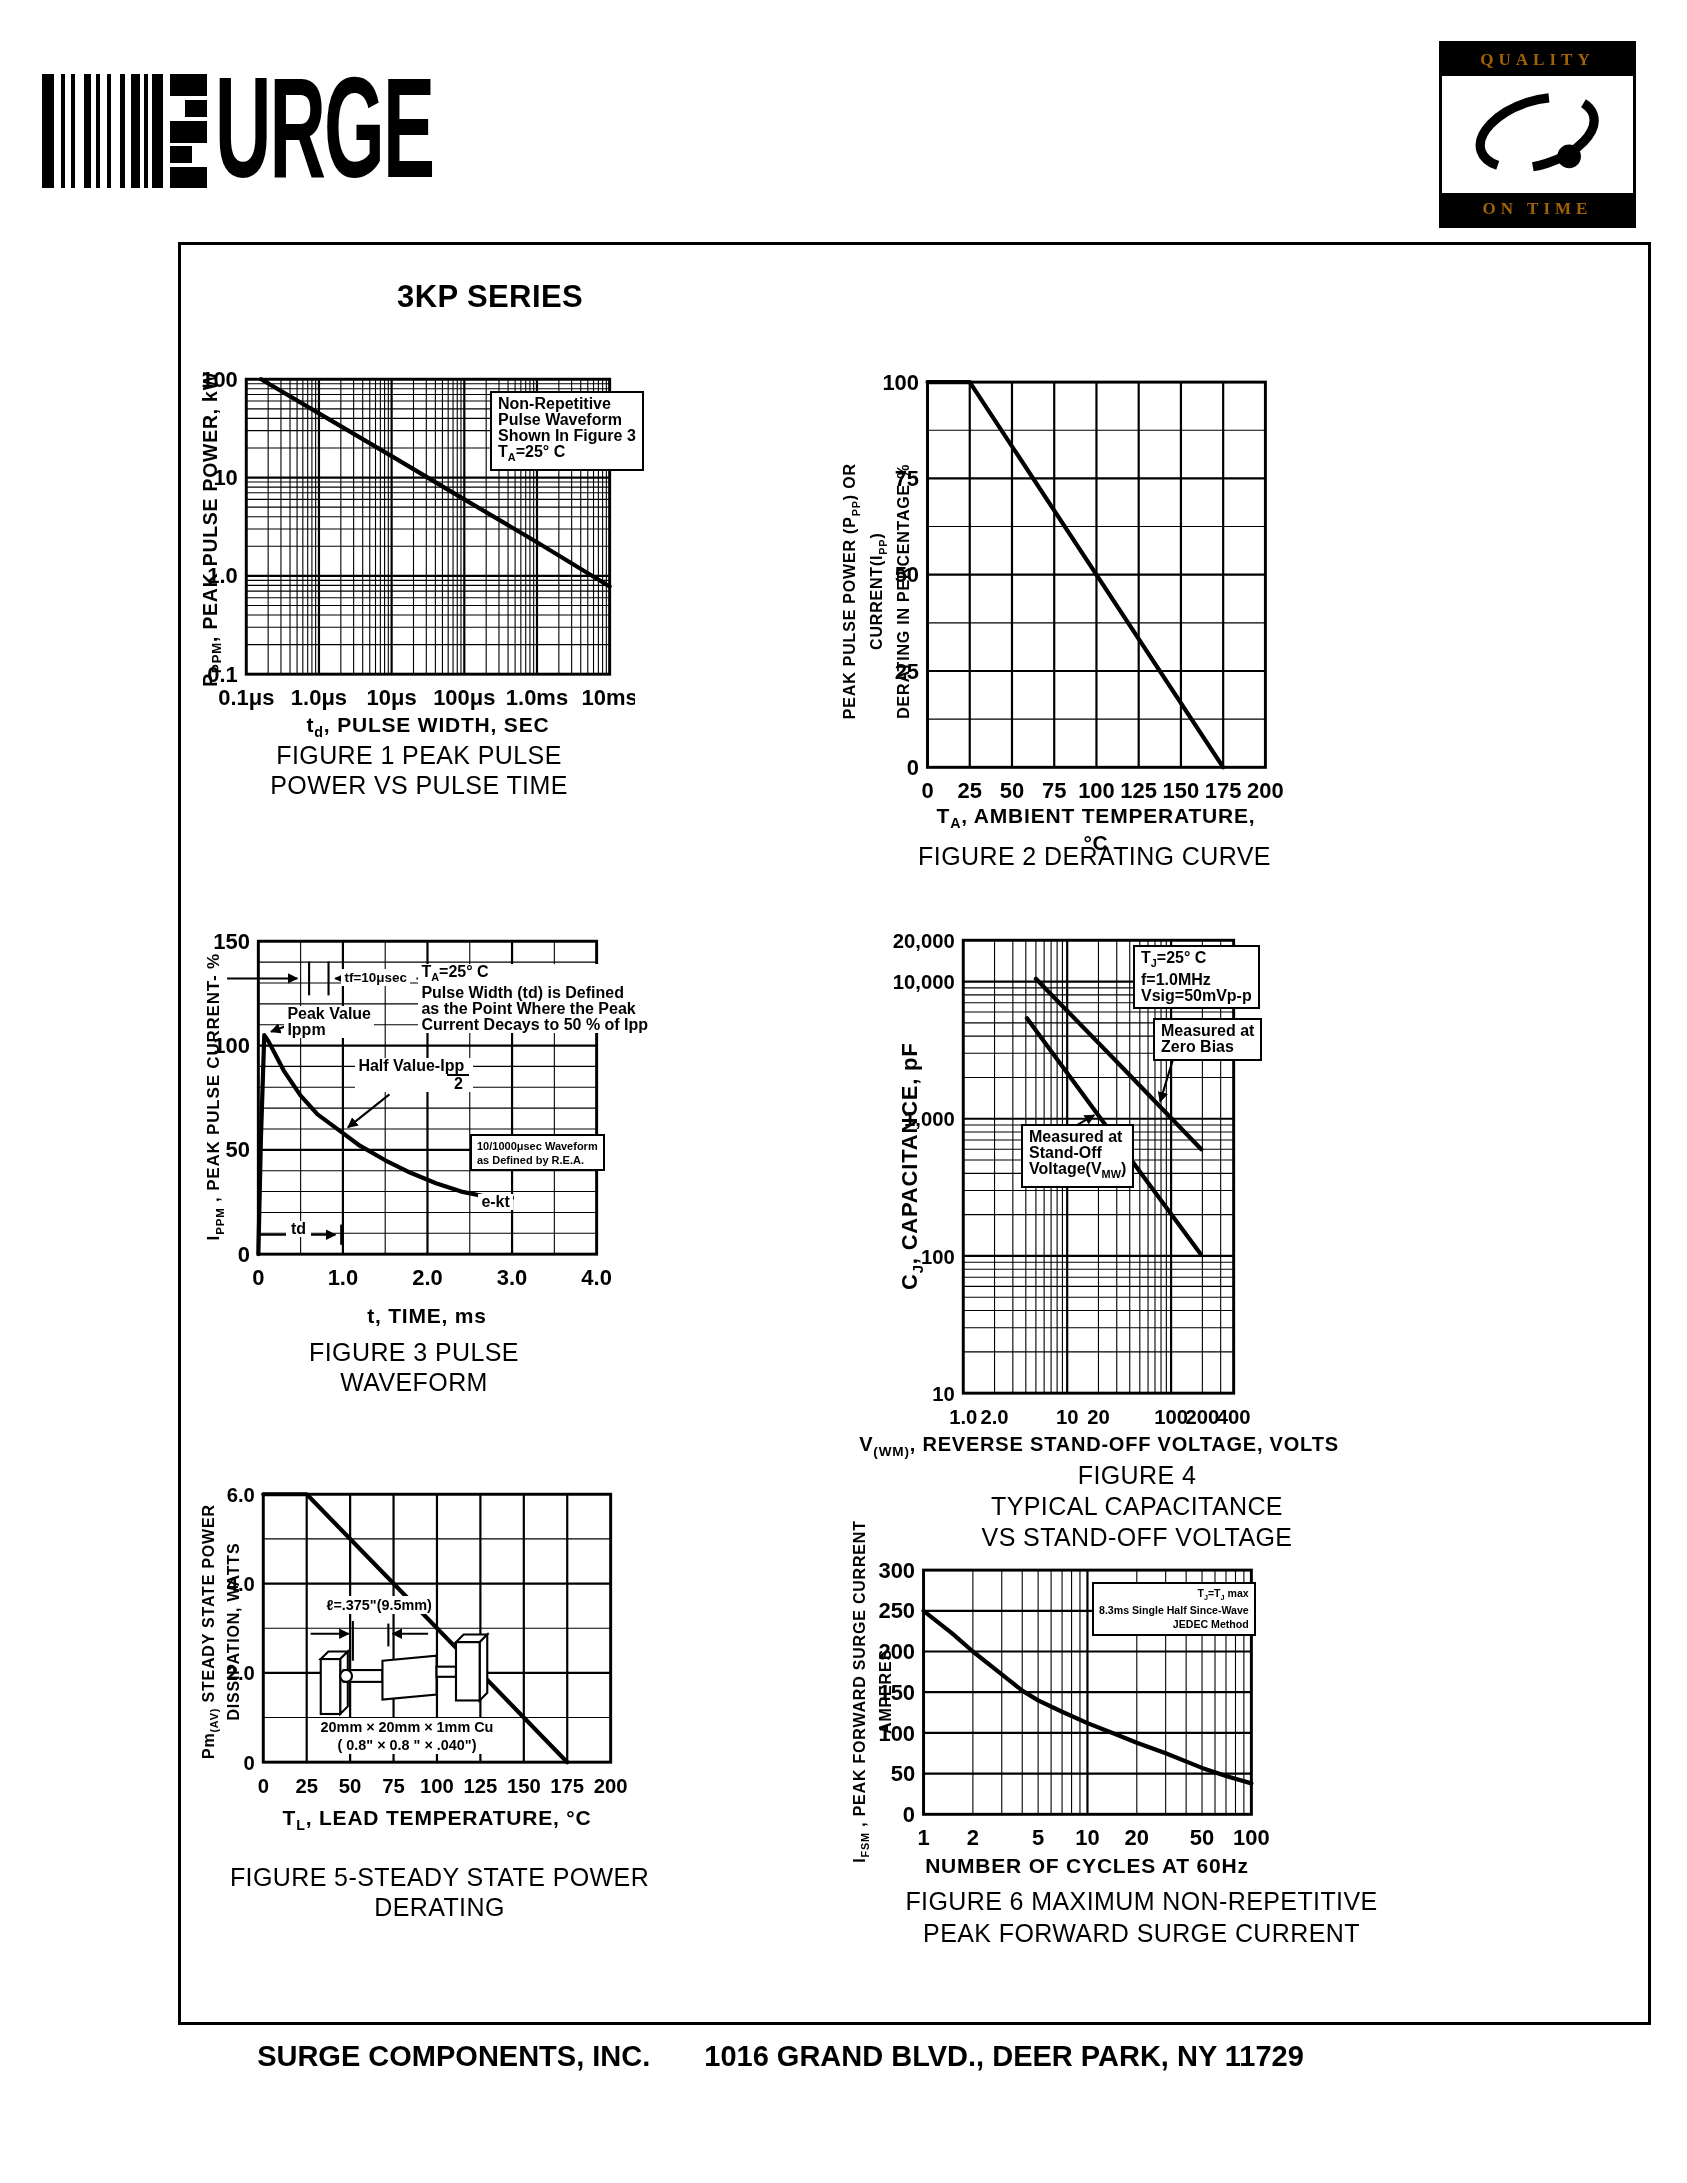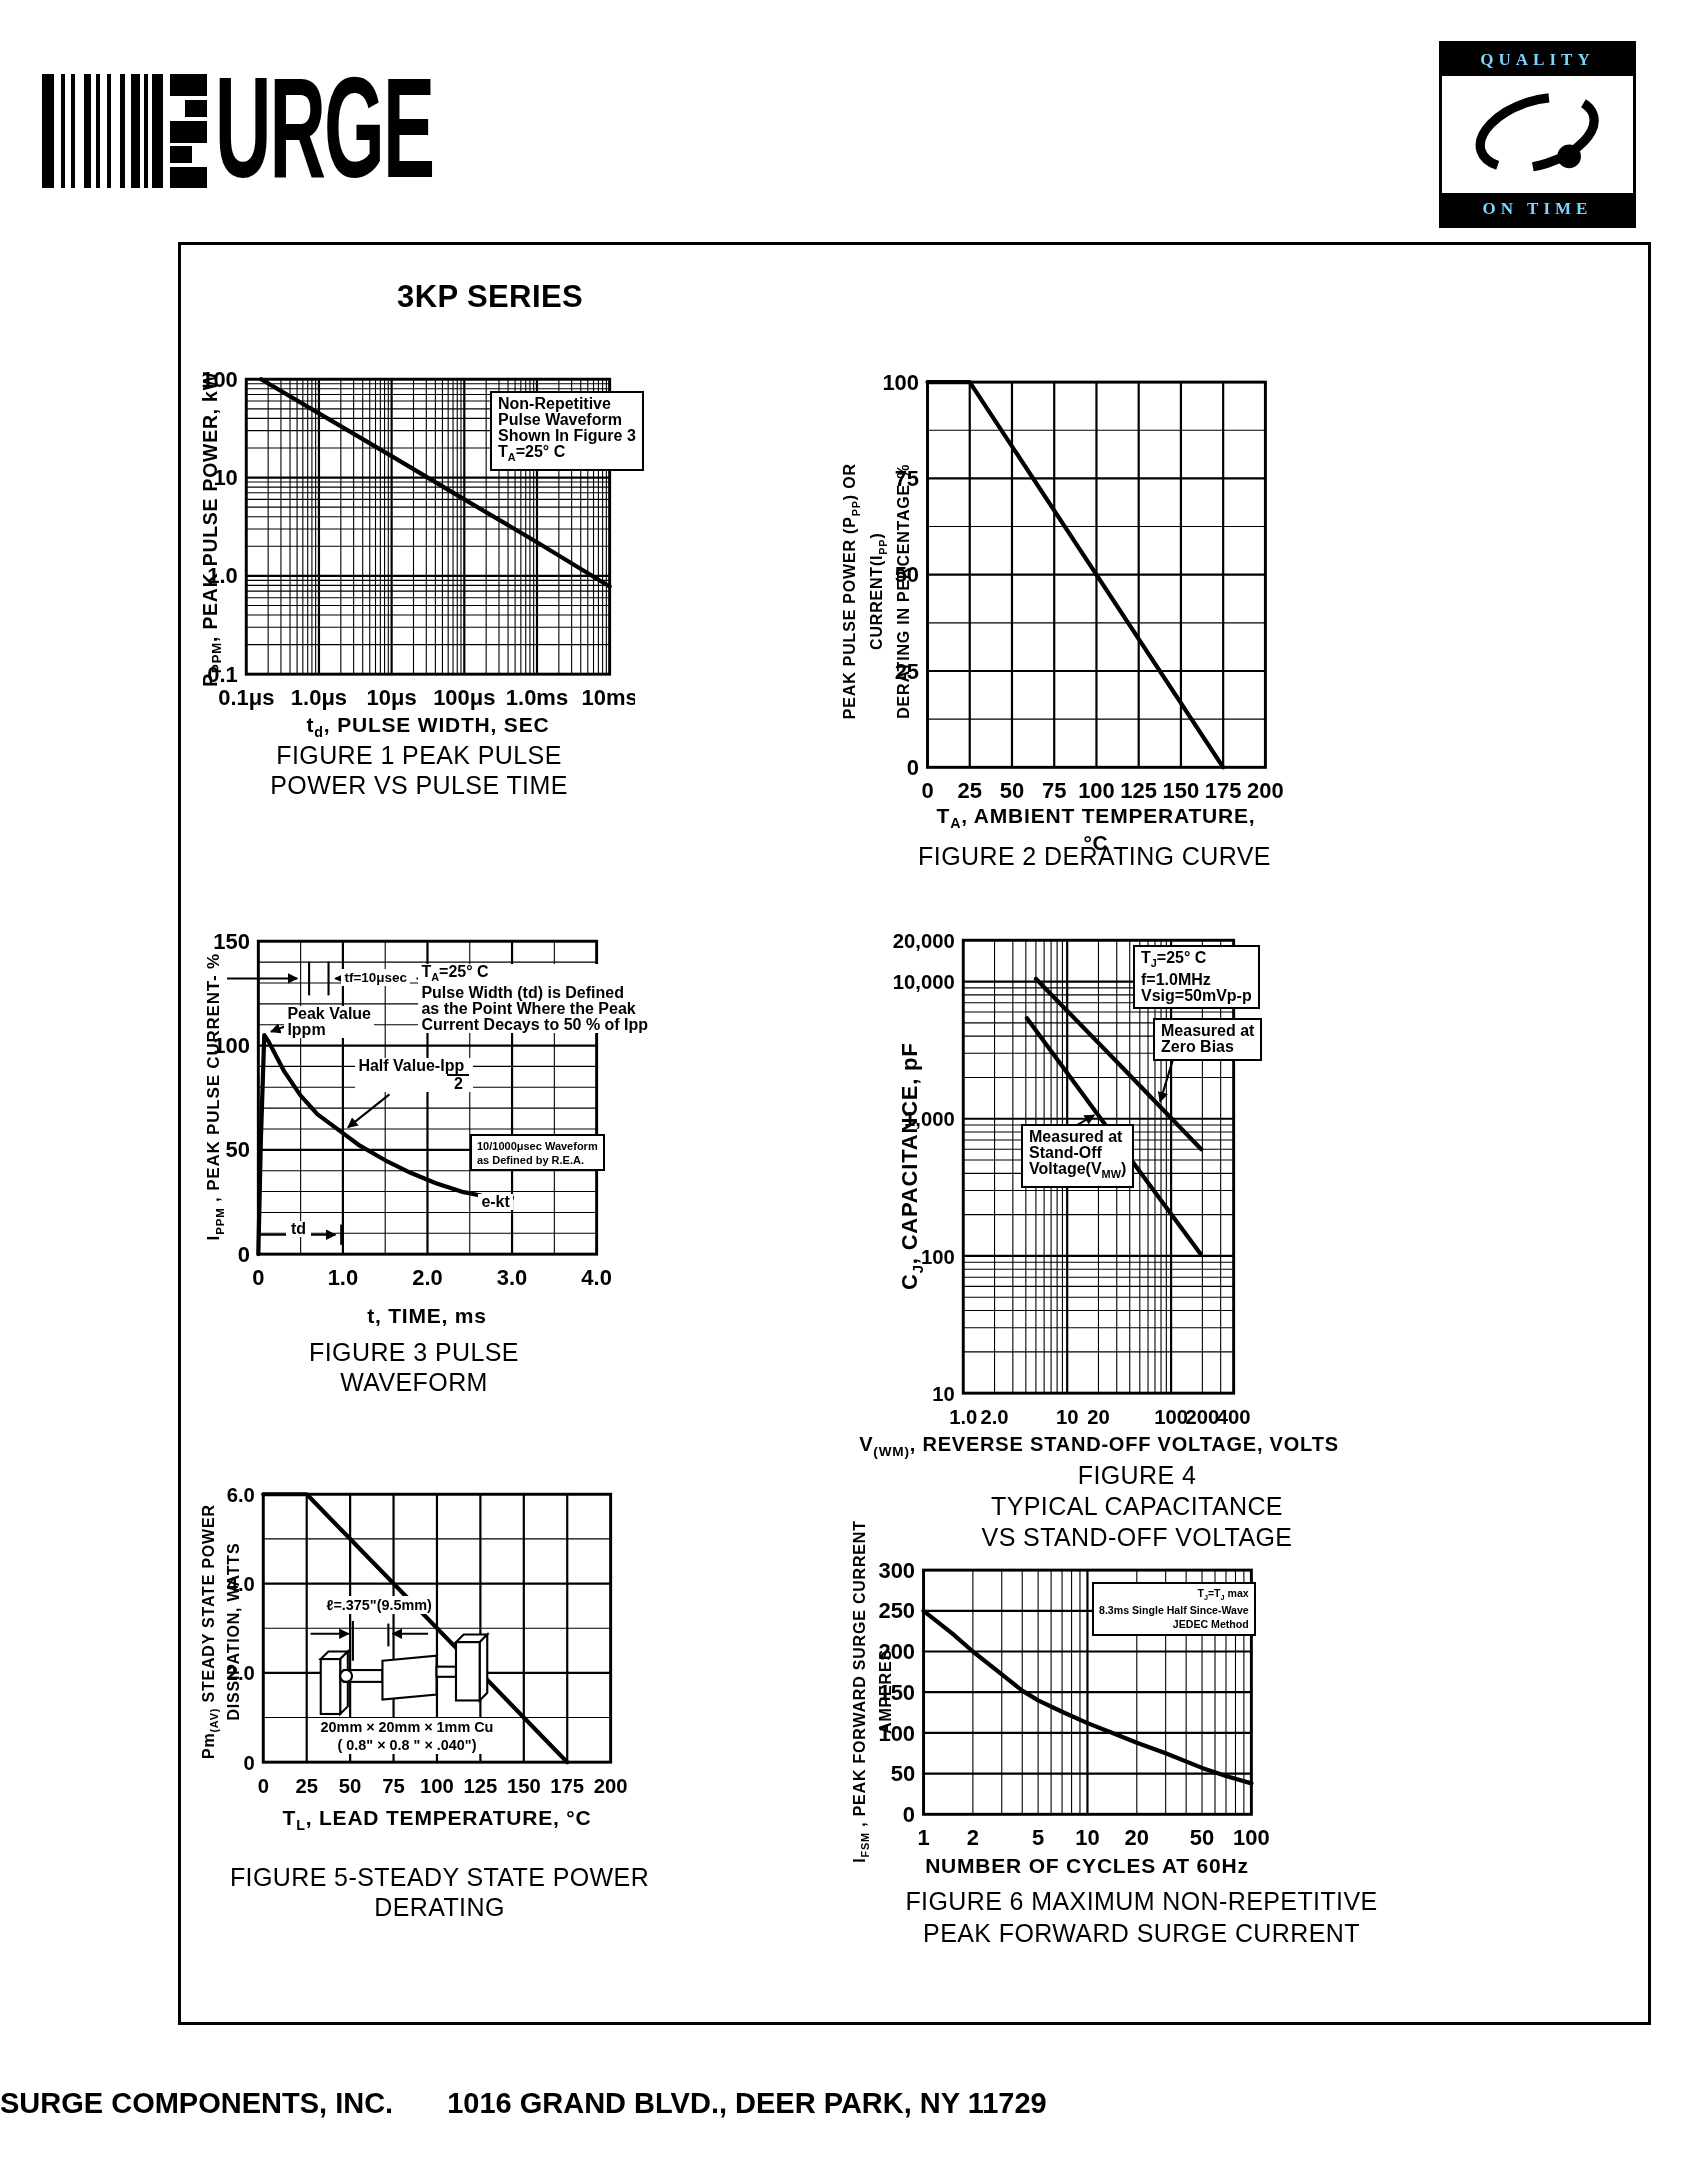--- a/index.html
+++ b/index.html
@@ -8,21 +8,21 @@
   
   .logo{position:absolute;left:42px;top:74px;height:114px;display:flex;align-items:stretch;}
   .logo .bar{background:#000;}
   .sblock{width:37px;height:114px;display:flex;flex-direction:column;justify-content:space-between;margin-right:8.5px;}
   .sblock .r{background:#000;}
   .wordmark{font-size:142px;line-height:112px;font-weight:700;letter-spacing:-3.4px;
             transform:scaleX(0.55);transform-origin:left center;margin-top:-1.7px;}
   
   .badge{position:absolute;left:1439px;top:41px;width:191px;height:181px;border:3.4px solid #000;
          display:flex;flex-direction:column;background:#fff;}
-  .badge .bar{background:#000;color:#7dd3fc;height:32px;display:flex;align-items:center;justify-content:center;
+  .badge .bar{background:#000;color:#a16207;height:32px;display:flex;align-items:center;justify-content:center;
               font-family:"Liberation Serif",serif;font-size:17px;letter-spacing:5px;font-weight:700;}
   .badge .mid{flex:1;display:flex;align-items:center;justify-content:center;}
   
   .frame{position:absolute;left:178px;top:242px;width:1467px;height:1777px;border:3.4px solid #000;}
   .title{position:absolute;left:397px;top:279px;display:flex;gap:66px;font-size:31px;font-weight:700;letter-spacing:0.4px;}
   
   svg.chart{position:absolute;z-index:1;}
   svg text{font-family:"Liberation Sans",sans-serif;font-weight:700;fill:#000;}
   .ylab{position:absolute;z-index:2;font-weight:700;text-align:center;transform:rotate(-90deg);letter-spacing:0.8px;}
   .xlab{position:absolute;z-index:2;font-weight:700;text-align:center;font-size:21px;letter-spacing:0.8px;}
@@ -30,22 +30,22 @@
   .ann{position:absolute;z-index:3;font-weight:700;background:#fff;}
   .box{border:2.1px solid #000;padding:3.4px 6px;}
   .f12{font-size:10.6px;line-height:13.5px;}
   .f13{font-size:11px;line-height:14px;}
   .f14{font-size:16px;line-height:16px;}
   .f16{font-size:13.5px;line-height:17px;}
   .f17{font-size:14.4px;line-height:18px;}
   .frac2{margin-left:89px;width:22px;border-top:2.1px solid #000;text-align:center;}
   sub{font-size:68%;}
   
-  .footer{position:absolute;left:0;top:2040px;width:1688px;display:flex;flex-direction:row;align-items:center;
-          font-weight:700;font-size:29px;margin-top:47px;}
+  .footer{position:absolute;left:0;top:2040px;width:1688px;display:flex;flex-direction:column;align-items:center;
+          font-weight:700;font-size:29px;}
   .footer .row{display:flex;margin-right:127px;}
   .footer .row.second{margin-top:5px;}
 </style>
 </head>
 <body>
 
 <div class="logo" aria-label="SURGE">
   <div style="display:flex;align-items:stretch;">
     <div class="bar" style="width:12px;margin-right:6.8px;"></div>
     <div class="bar" style="width:4.2px;margin-right:6px;"></div>

